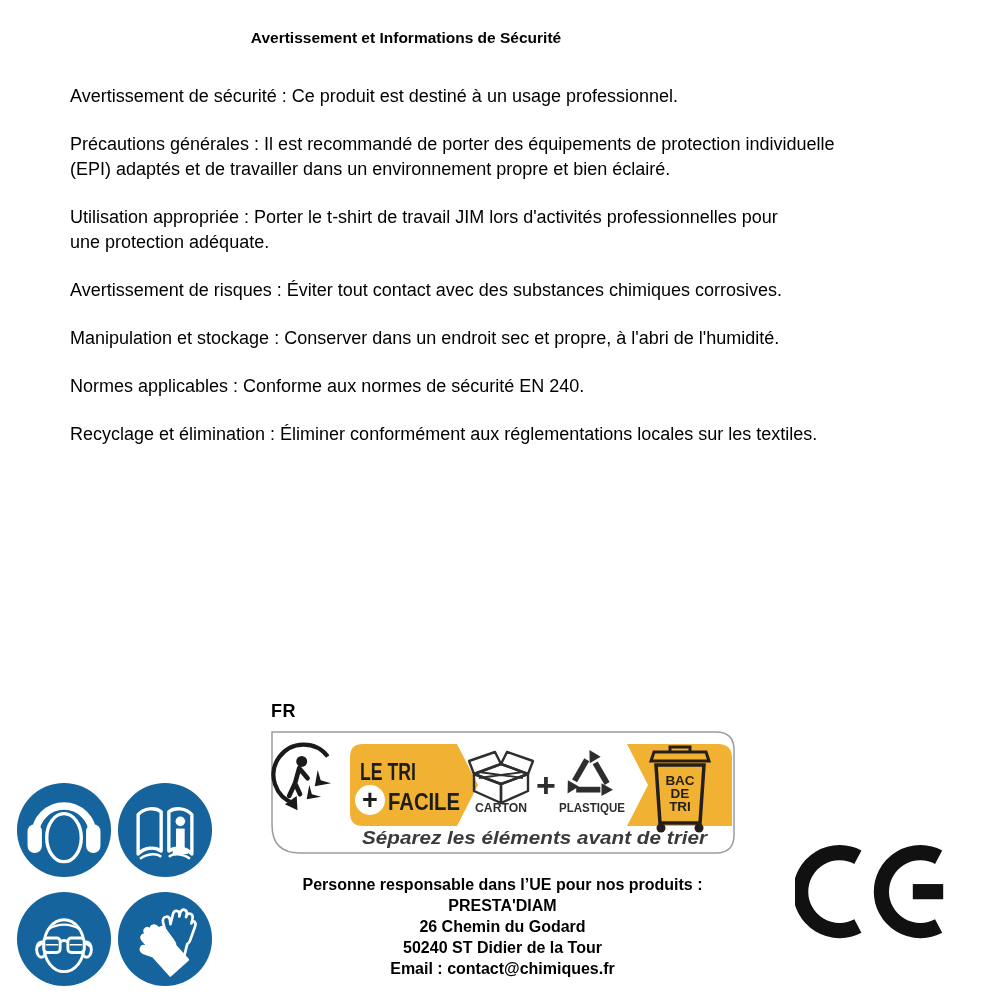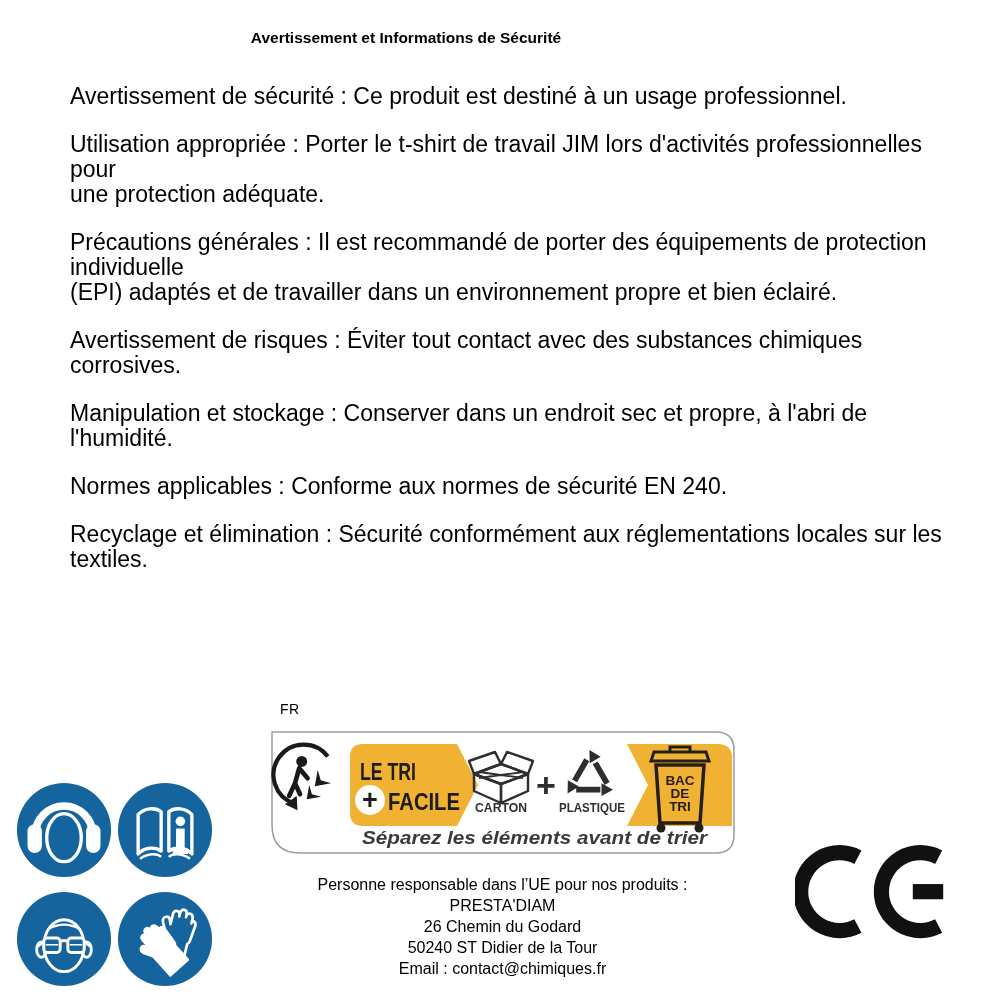--- a/index.html
+++ b/index.html
@@ -1,45 +1,45 @@
 <!DOCTYPE html>
 <html><head>
 <meta charset="utf-8">
 <style>
   html,body{margin:0;padding:0}
   body{width:1005px;height:1005px;background:#fff;position:relative;
        font-family:"Liberation Sans",sans-serif;color:#000;overflow:hidden}
   .abs{position:absolute}
   #title{top:29px;left:0;width:812px;text-align:center;font-weight:bold;font-size:15.5px}
-  #paras{top:84px;left:70px;width:890px;font-size:23px;line-height:25px}
+  #paras{top:84px;left:70px;width:890px;font-size:18px;line-height:25px}
   #paras p{margin:0 0 23px 0;white-space:pre-line}
   #icons{left:16px;top:782px;display:grid;grid-template-columns:96px 96px;column-gap:5px;row-gap:13px}
   .picto{width:96px;height:96px;display:block}
-  #fr{left:280px;top:701px;font-weight:normal;font-size:14px;letter-spacing:.5px}
+  #fr{left:271px;top:701px;font-weight:bold;font-size:18px;letter-spacing:.5px}
   #label-svg{left:266px;top:731px;width:470px;height:124px}
-  #contact{left:250px;top:874px;width:505px;text-align:center;font-weight:normal;font-size:16px;line-height:21px}
+  #contact{left:250px;top:874px;width:505px;text-align:center;font-weight:bold;font-size:16px;line-height:21px}
   #contact div{white-space:nowrap}
   #ce{left:795px;top:842px;width:152px;height:105px}
   svg text{font-family:"Liberation Sans",sans-serif}
 </style>
 </head>
 <body>
 
 <div id="title" class="abs">Avertissement et Informations de Sécurité</div>
 
 <div id="paras" class="abs">
   <p>Avertissement de sécurité : Ce produit est destiné à un usage professionnel.</p>
+  <p>Précautions générales : Il est recommandé de porter des équipements de protection individuelle
+(EPI) adaptés et de travailler dans un environnement propre et bien éclairé.</p>
   <p>Utilisation appropriée : Porter le t-shirt de travail JIM lors d'activités professionnelles pour
 une protection adéquate.</p>
-  <p>Précautions générales : Il est recommandé de porter des équipements de protection individuelle
-(EPI) adaptés et de travailler dans un environnement propre et bien éclairé.</p>
   <p>Avertissement de risques : Éviter tout contact avec des substances chimiques corrosives.</p>
   <p>Manipulation et stockage : Conserver dans un endroit sec et propre, à l'abri de l'humidité.</p>
   <p>Normes applicables : Conforme aux normes de sécurité EN 240.</p>
-  <p>Recyclage et élimination : Sécurité conformément aux réglementations locales sur les textiles.</p>
+  <p>Recyclage et élimination : Éliminer conformément aux réglementations locales sur les textiles.</p>
 </div>
 
 <div id="icons" class="abs">
 
   <svg class="picto" viewBox="0 0 100 100">
     <circle cx="50" cy="50" r="49" fill="#15649E"></circle>
     <ellipse cx="50" cy="58" rx="18" ry="25" fill="none" stroke="#fff" stroke-width="3.5"></ellipse>
     <path d="M20,55 A30,30 0 0 1 80,55" fill="none" stroke="#fff" stroke-width="8"></path>
     <rect x="12" y="44" width="15" height="30" rx="7.5" fill="#fff"></rect>
     <rect x="73" y="44" width="15" height="30" rx="7.5" fill="#fff"></rect>

